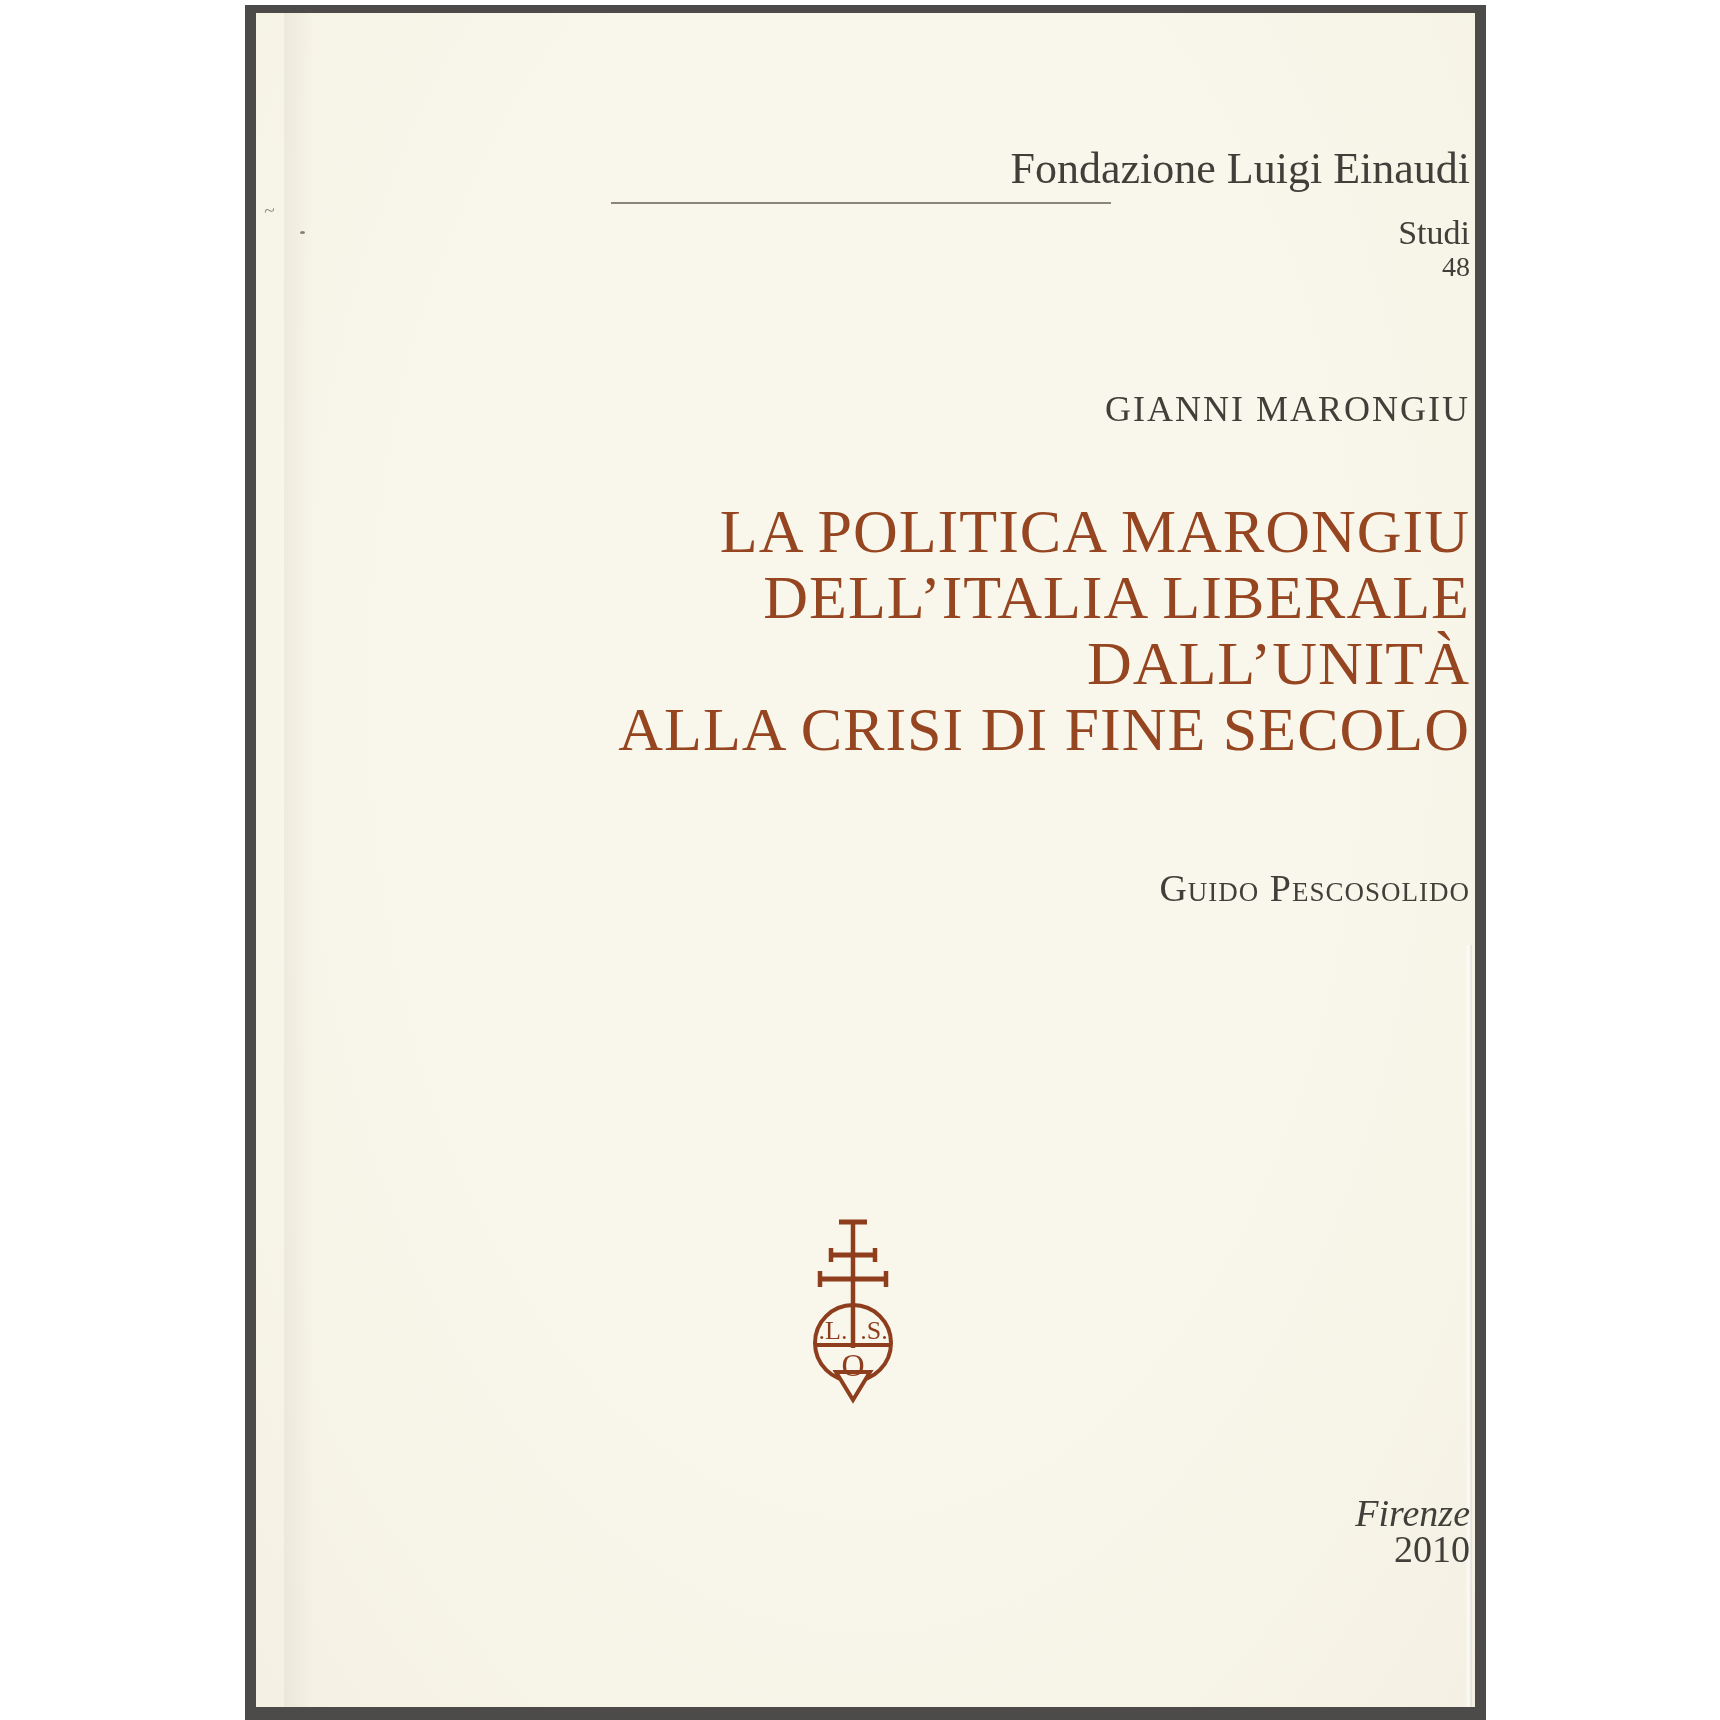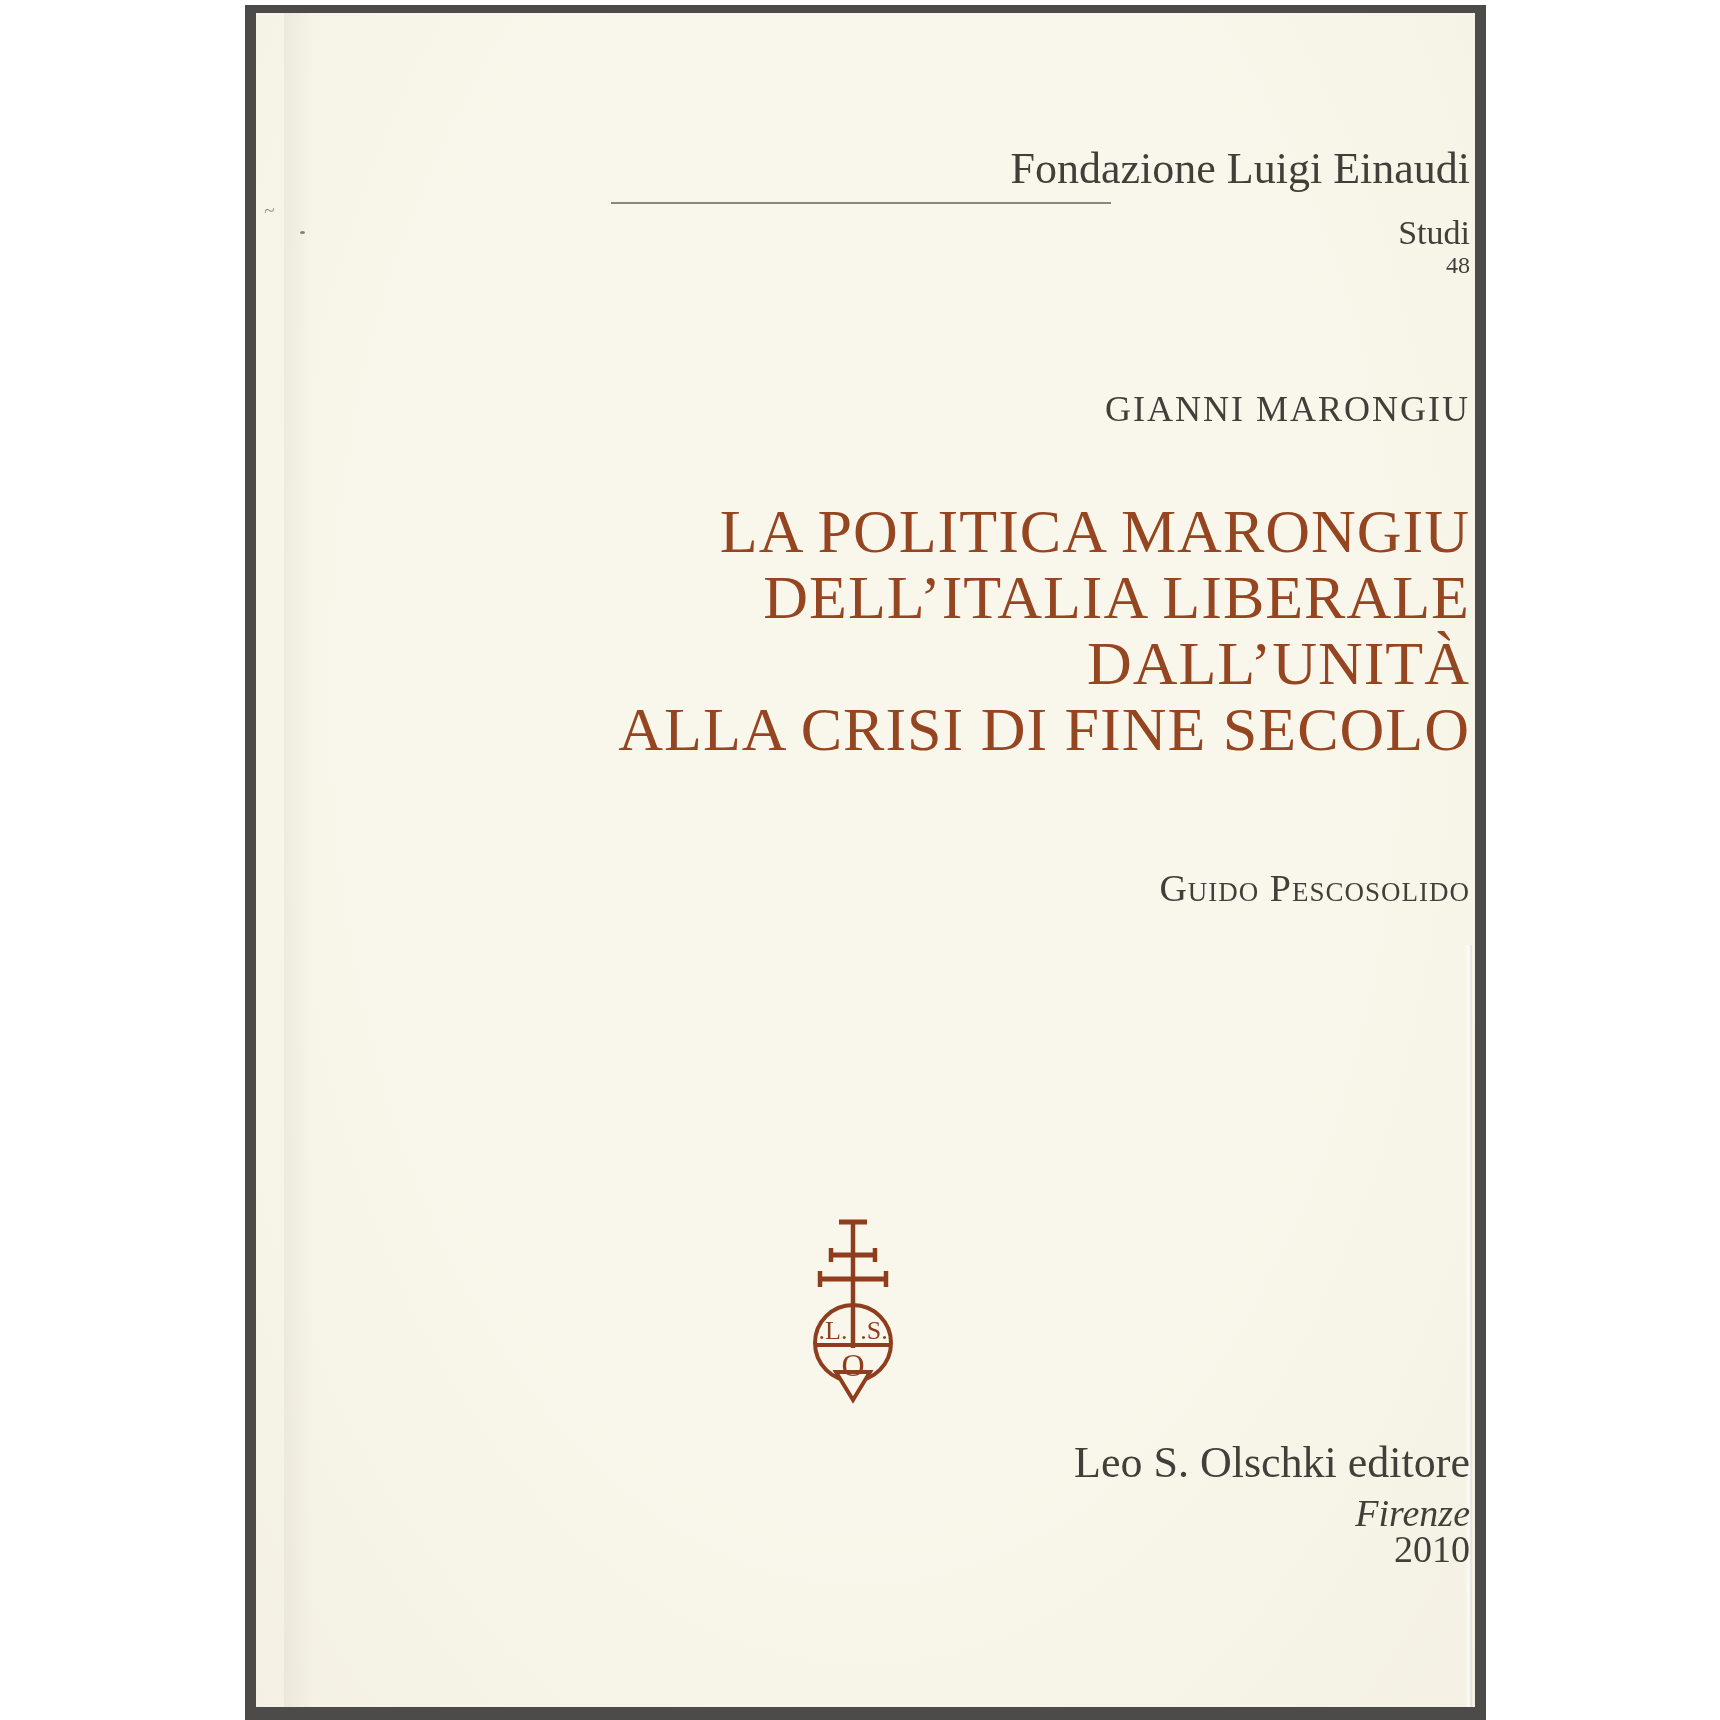--- a/index.html
+++ b/index.html
@@ -80,21 +80,21 @@
     background: #8a867c;
   }
   .series-sub {
     top: 203px;
     font-size: 34px;
     line-height: 1;
     color: var(--ink, #413f39);
   }
   .series-num {
     top: 240px;
-    font-size: 24px;
+    font-size: 28px;
     line-height: 1;
     color: var(--ink, #413f39);
   }
   .author {
     top: 378px;
     font-size: 36px;
     line-height: 1;
     letter-spacing: 2px;
     color: var(--ink, #413f39);
   }
@@ -214,20 +214,19 @@
           <circle cx="80" cy="135" r="38" stroke="#8e3d1d" stroke-width="4"></circle>
           <line x1="43" y1="137" x2="117" y2="137" stroke="#8e3d1d" stroke-width="4"></line>
 
           <polygon points="63,164 97,164 80,192" fill="#f9f6eb" stroke="#8e3d1d" stroke-width="4"></polygon>
 
           <text x="60" y="131" text-anchor="middle" font-family="Liberation Serif, DejaVu Serif, serif" font-size="26" fill="#8e3d1d">.L.</text>
           <text x="101" y="131" text-anchor="middle" font-family="Liberation Serif, DejaVu Serif, serif" font-size="26" fill="#8e3d1d">.S.</text>
           <text x="80" y="168" text-anchor="middle" font-family="Liberation Serif, DejaVu Serif, serif" font-size="32" fill="#8e3d1d">O</text>
         </svg>
 
-        <div class="txt imprint-publisher">Leo S. Olschki editore</div>
         <div class="txt imprint-city">Firenze</div>
         <div class="txt imprint-year">2010</div>
 
       </div>
     </div>
   </div>
 </div>
 
 </body></html>

